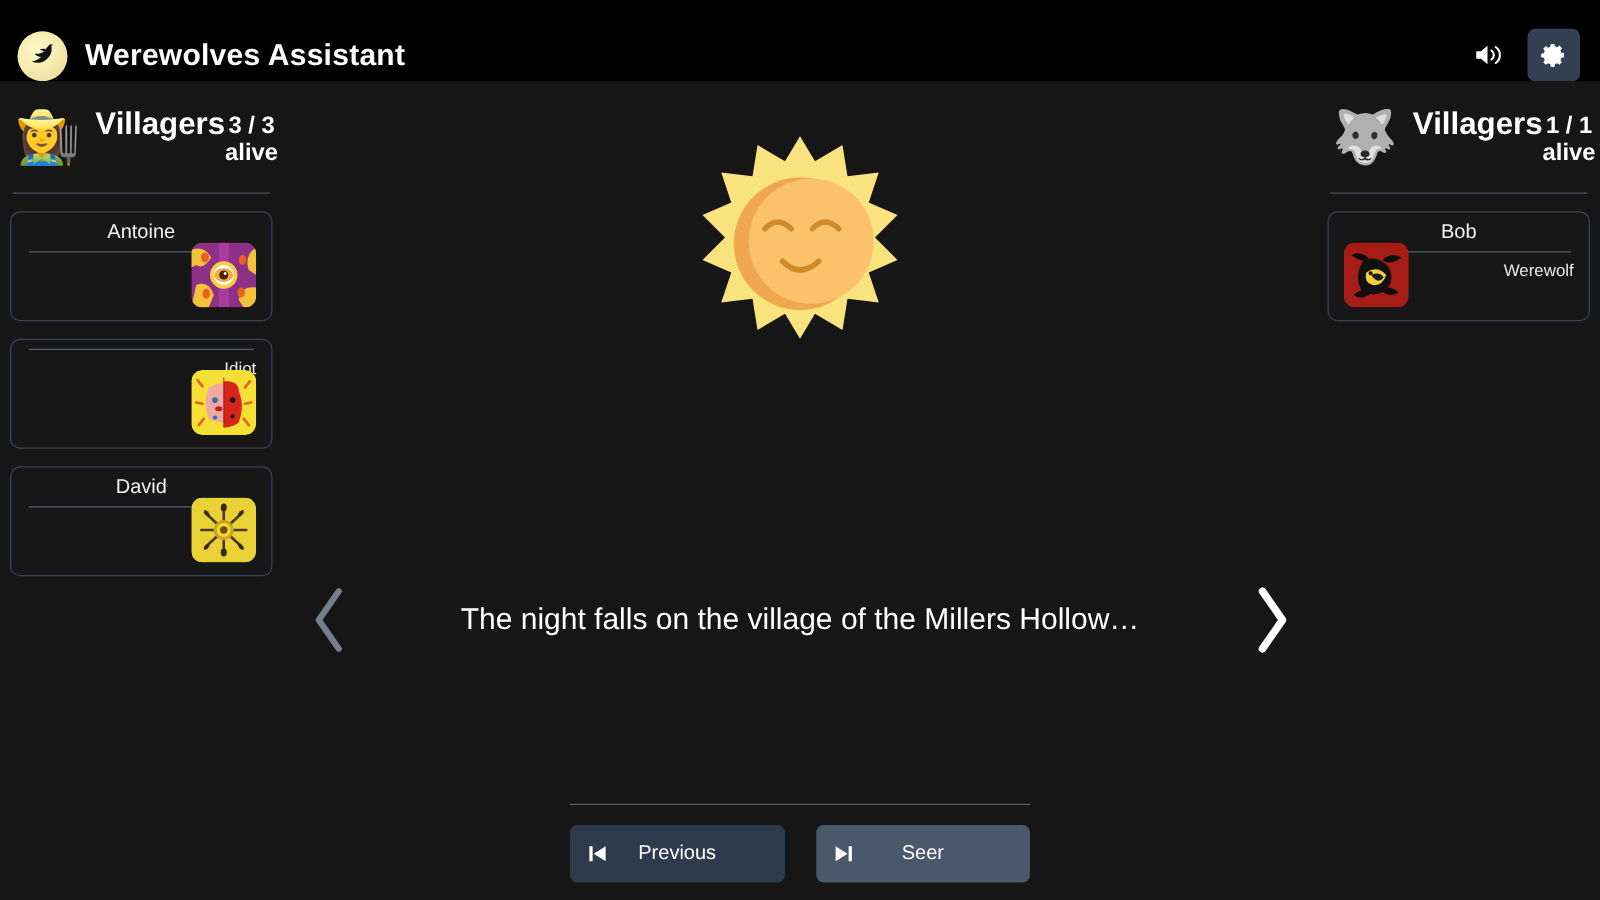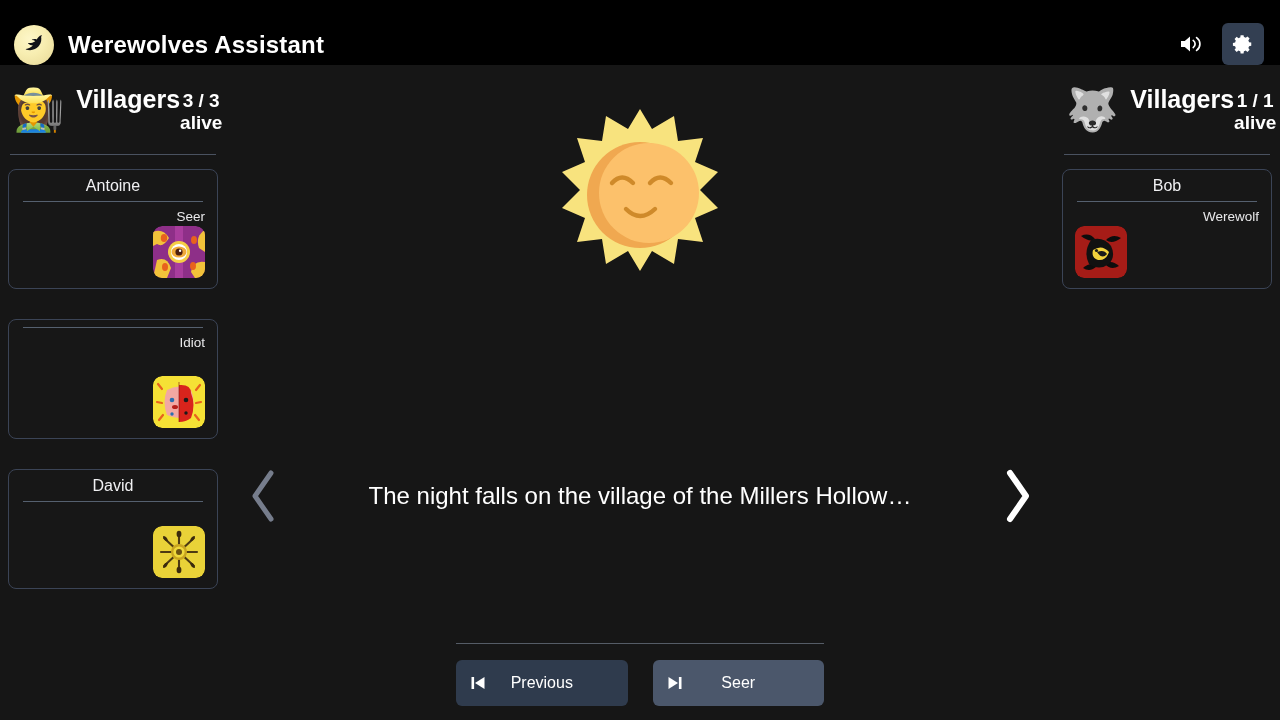--- a/index.html
+++ b/index.html
@@ -59,22 +59,22 @@
   .team-emoji { font-size: 42px; line-height: 1; flex: none; }
   .team-text { display: flex; flex-direction: row; }
   .team-name { color: #fff; font-size: 25px; font-weight: bold; line-height: 1.15; }
   .team-count { color: #fff; font-size: 19px; font-weight: bold; text-align: center; margin-top: 5px; }
   .team-divider {
     height: 1px; background: #4a5260; margin: 18px 2px 14px 2px;
   }
 
   .player-card {
     border: 1px solid #3b4456; border-radius: 8px;
-    background: #171717; height: 120px;
-    margin-bottom: 30px; padding: 7px 12px 8px 12px;
+    background: #171717; height: 88px;
+    margin-bottom: 14px; padding: 7px 12px 8px 12px;
     position: relative; cursor: pointer;
   }
   .player-name {
     color: #f0f0f2; font-size: 16px; text-align: center;
     padding-bottom: 6px;
   }
   .player-name-rule { height: 1px; background: #55606f; margin: 0 2px; }
   .player-role {
     color: #e8e8ea; font-size: 13.5px; text-align: right; padding-top: 7px;
   }

